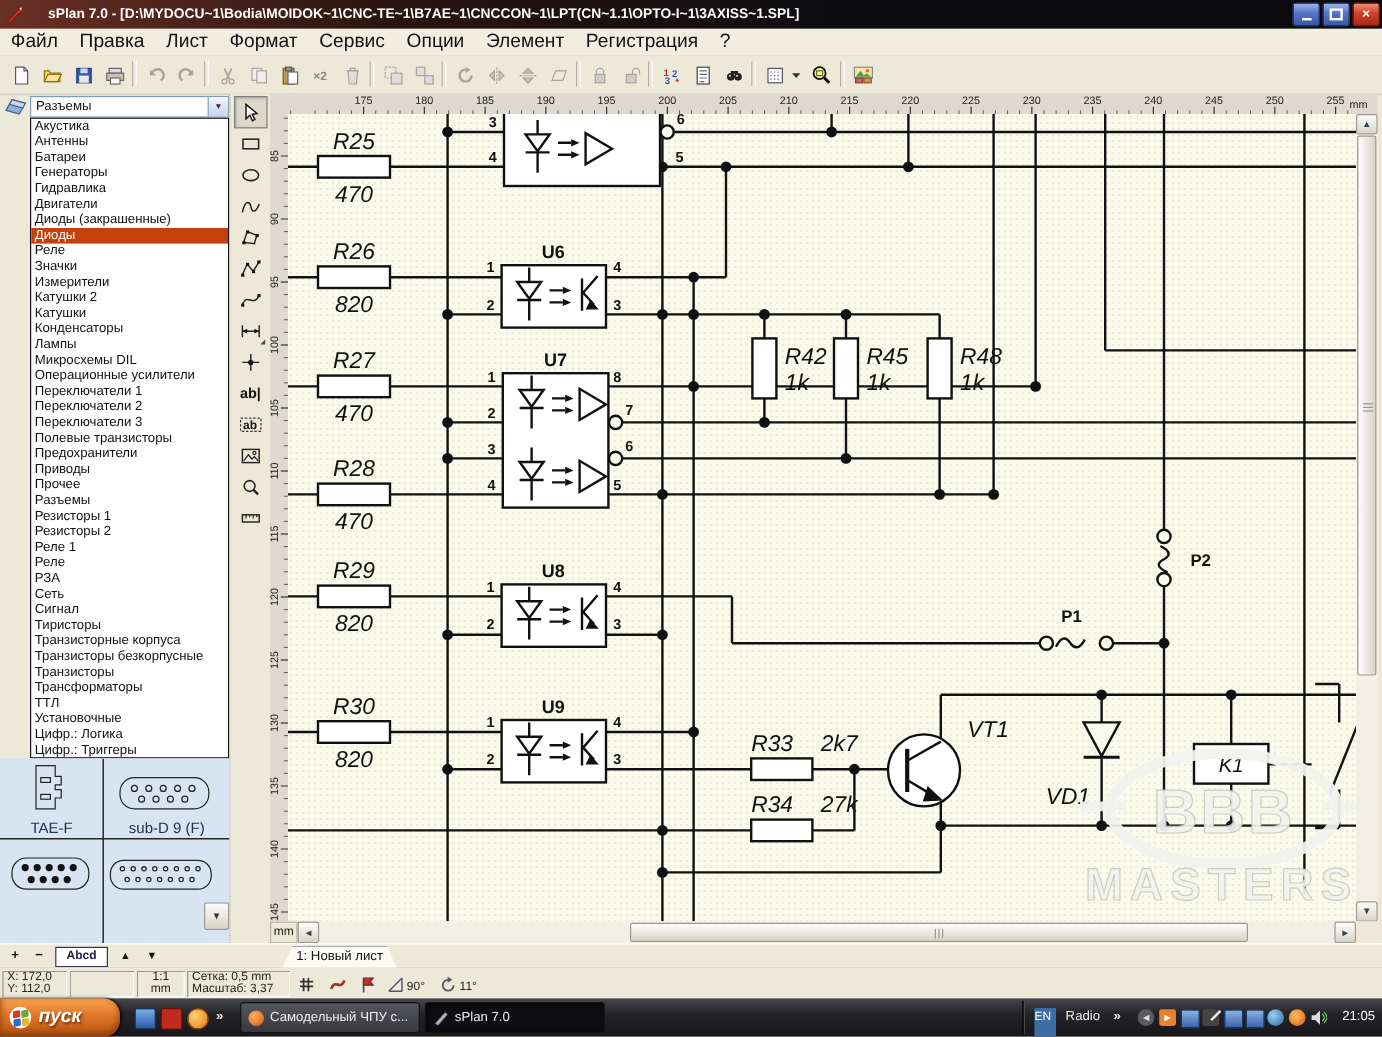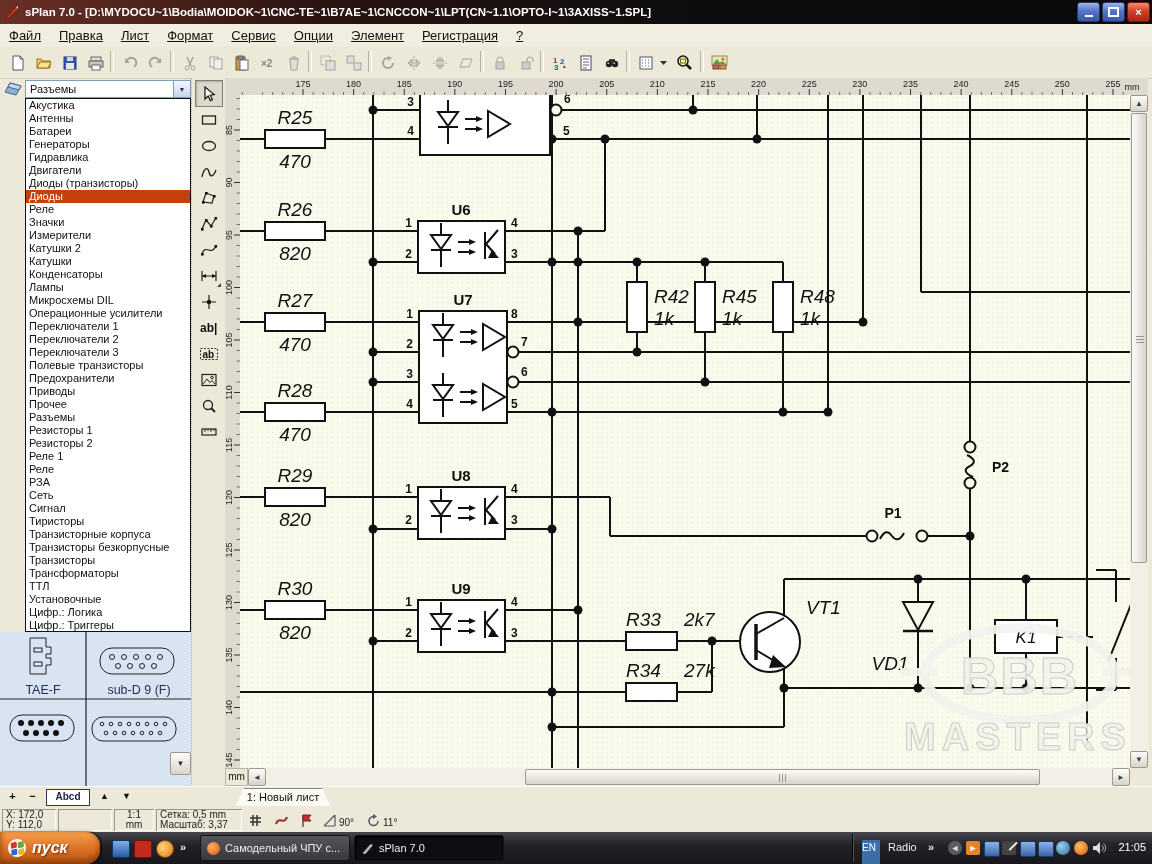--- a/index.html
+++ b/index.html
@@ -1,29 +1,29 @@
 <!DOCTYPE html>
 <html><head>
 <meta charset="utf-8">
 <style>
   html,body{margin:0;padding:0;background:#555;}
   #screen{position:relative;width:1152px;height:864px;overflow:hidden;background:#ece9d8;
           font-family:"Liberation Sans",sans-serif;font-size:11px;color:#111;}
   .abs{position:absolute;}
   
   #titlebar{left:0;top:0;width:1152px;height:24px;background:linear-gradient(to right,#6b3026,#2a1410 28%,#0d0d10 60%,#0a0a0c);display:flex;align-items:center;}
-  #titlebar .ttl{color:#fff;font-weight:bold;font-size:11.5px;margin-left:4px;white-space:nowrap;overflow:hidden;flex:1;}
+  #titlebar .ttl{color:#fff;font-weight:bold;font-size:11.5px;margin-left:19px;white-space:nowrap;overflow:hidden;flex:1;}
   .winbtn{width:21px;height:18px;margin-right:2px;border-radius:3px;display:inline-flex;align-items:center;justify-content:center;
           background:linear-gradient(#9db4e8,#5474c8 45%,#3a58a8);border:1px solid #23366e;color:#fff;font-weight:bold;font-size:11px;}
   .winbtn.close{background:linear-gradient(#f09070,#d2402a 45%,#a82818);border-color:#7a1808;}
   .restoreglyph{width:7px;height:6px;border:2px solid #fff;display:inline-block;}
   .minglyph{width:8px;height:2px;background:#fff;display:inline-block;margin-top:8px;}
   
   #menubar{left:0;top:24px;width:1152px;height:22px;background:#f1eee1;border-bottom:1px solid #d2cfc2;display:flex;align-items:center;}
-  .mitem{padding:3px 9px;font-size:13px;text-decoration:underline;}
+  .mitem{padding:3px 9px;font-size:16px;}
   
   #toolbar{left:0;top:46px;width:1152px;height:32px;background:#ece9d8;border-bottom:1px solid #cfccc0;}
   .tbtn{position:absolute;top:3px;width:25px;height:25px;display:flex;align-items:center;justify-content:center;border:1px solid transparent;border-radius:2px;}
   .tsep{position:absolute;top:5px;width:2px;height:21px;border-left:1px solid #b8b4a8;border-right:1px solid #fff;}
   
   #strip{left:0;top:78px;width:25px;height:708px;background:#d9e4f2;border-right:1px solid #9aa8c0;}
   #combo{left:25px;top:80px;width:166px;height:18px;background:#fff;border:1px solid #7f9db9;box-sizing:border-box;display:flex;align-items:center;}
   #combo .cval{flex:1;padding-left:4px;font-size:11px;}
   #combo .cbtn{width:16px;height:16px;background:linear-gradient(#f5f8fd,#c5d3e8);border-left:1px solid #7f9db9;display:flex;align-items:center;justify-content:center;font-size:7px;color:#335;}
   #catlist{left:25px;top:98px;width:166px;height:534px;background:#fff;border:1px solid #111;box-sizing:border-box;overflow:hidden;}
@@ -306,21 +306,21 @@
     <span class="cbtn">▼</span>
   </div>
 
   <div class="abs" id="catlist">
       <div class="li">Акустика</div>
       <div class="li">Антенны</div>
       <div class="li">Батареи</div>
       <div class="li">Генераторы</div>
       <div class="li">Гидравлика</div>
       <div class="li">Двигатели</div>
-      <div class="li">Диоды (транзисторы)</div>
+      <div class="li">Диоды (закрашенные)</div>
       <div class="li sel" style="background: #c2410c;">Диоды</div>
       <div class="li">Реле</div>
       <div class="li">Значки</div>
       <div class="li">Измерители</div>
       <div class="li">Катушки 2</div>
       <div class="li">Катушки</div>
       <div class="li">Конденсаторы</div>
       <div class="li">Лампы</div>
       <div class="li">Микросхемы DIL</div>
       <div class="li">Операционные усилители</div>

